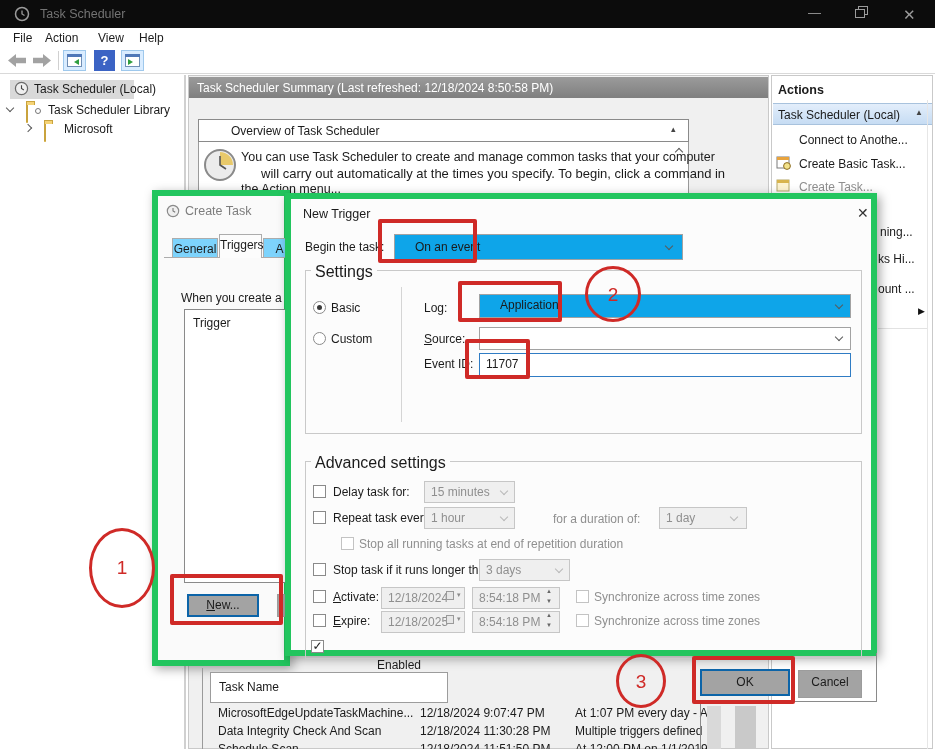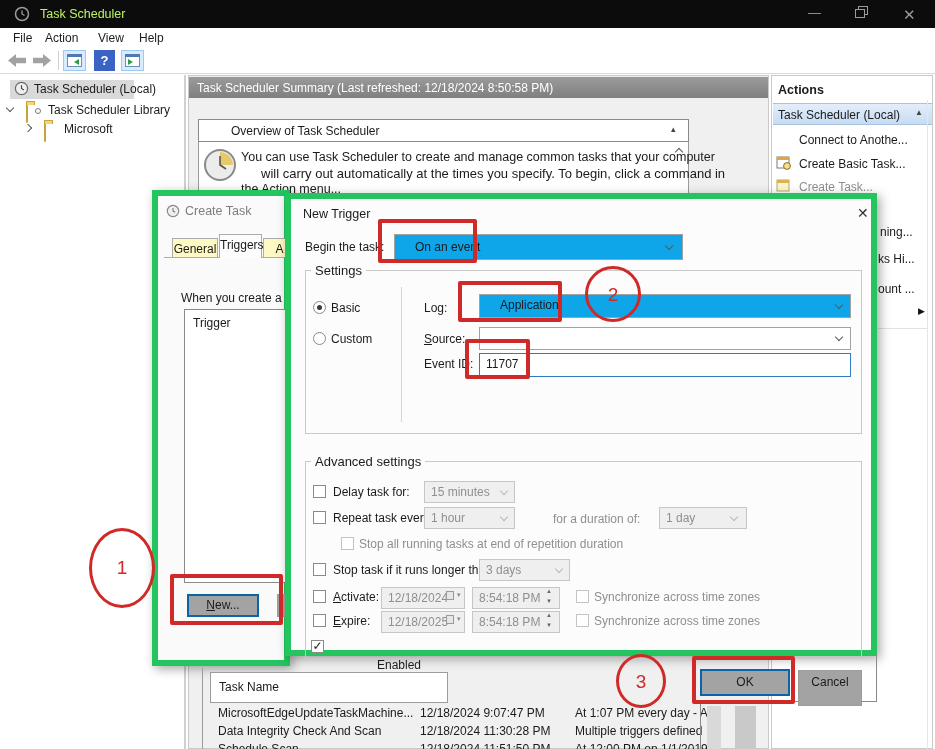--- a/index.html
+++ b/index.html
@@ -5,21 +5,21 @@
   html,body{margin:0;padding:0;background:#fff;}
   *{box-sizing:border-box;}
   #stage{position:relative;width:935px;height:749px;overflow:hidden;background:#ffffff;
          font-family:"Liberation Sans",sans-serif;}
   .abs{position:absolute;}
   .txt{font-size:12px;color:#1b1b1b;white-space:nowrap;line-height:15px;}
   .gray{color:#8f8f8f;}
   .white{color:#ffffff;}
   
   .titlebar{left:0;top:0;width:935px;height:28px;background:#0c0c0c;}
-  .titletxt{color:#bef264;font-size:12.5px;}
+  .titletxt{color:#737373;font-size:12.5px;}
   .wbtn{color:#9b9b9b;font-size:13px;}
   .restore{width:10px;height:9px;border:1px solid #9b9b9b;background:#0c0c0c;}
   .restore2{width:10px;height:9px;border:1px solid #9b9b9b;}
   
   .combo{border:1px solid #a2a2a2;background:#f4f4f4;display:block;padding:3px 6px 0 6px;
          font-size:12px;color:#1b1b1b;white-space:nowrap;overflow:hidden;}
   .combo.lite{background:#0ea5e9;padding-left:20px;}
   .combo.dis{background:#efefef;border-color:#c6c6c6;color:#8f8f8f;}
   .combo.white{background:#ffffff;}
   .inputfocus{border:1px solid #2f7cc4;background:#ffffff;padding:3px 6px 0 6px;font-size:12px;color:#1b1b1b;}
@@ -27,33 +27,33 @@
   .chv.down{transform:rotate(45deg);}
   .chv.right{transform:rotate(-45deg);}
   .chv.up{transform:rotate(-135deg);}
   .chv.dis{border-color:#b8b8b8;}
   .cb{width:13px;height:13px;border:1px solid #8a8a8a;background:#fff;}
   .cb.dis{border-color:#c3c3c3;}
   .cb.checked{color:#222;font-size:12px;line-height:11px;text-align:center;}
   .rad{width:13px;height:13px;border:1px solid #8a8a8a;border-radius:50%;background:#fff;}
   .rad .dot{position:absolute;left:3px;top:3px;width:5px;height:5px;border-radius:50%;background:#3a3a3a;}
   .group{border:1px solid #c9c9c9;}
-  .grouplabel{background:#fcfcfc;padding:0 4px;font-size:13px;color:#1b1b1b;}
+  .grouplabel{background:#fcfcfc;padding:0 4px;font-size:16px;color:#1b1b1b;}
   .btn{background:#a3a3a3;border:1px solid #9c9c9c;text-align:center;font-size:12px;color:#1b1b1b;}
   .btn.default{border:2px solid #0c64a8;}
   .mn::first-letter{text-decoration:underline;}
   
   .ann-rect{border:4px solid #cf2a27;background:transparent;border-radius:2px;}
   .ann-circ{border:3px solid #cf2a27;border-radius:50%;background:transparent;}
   .ann-num{color:#cf2a27;font-size:19px;text-align:center;}
   
   .folder{width:15px;height:11px;background:#f5d376;border:1px solid #c9a33d;border-radius:1px;position:relative;}
   .folder:before{content:"";position:absolute;left:-1px;top:-4px;width:7px;height:3px;background:#f5d376;border:1px solid #c9a33d;border-bottom:none;}
   .dlg{background:#fcfcfc;border:6px solid #22c55e;box-shadow:3px 3px 10px rgba(0,0,0,0.35);}
-  .tab{border:1px solid #acacac;background:#fef9c3;text-align:center;font-size:12px;color:#1b1b1b;padding-top:3px;}
+  .tab{border:1px solid #acacac;background:#7dd3fc;text-align:center;font-size:12px;color:#1b1b1b;padding-top:3px;}
   .tab.active{background:#fcfcfc;border-bottom:none;}
   .scrollstrip{background:#d9d9d9;}
 </style>
 </head>
 <body>
 
 <div id="stage">
 
   <div class="abs titlebar">
     <span class="abs" style="left:14px;top:6px;">
@@ -274,21 +274,21 @@
     <span class="abs txt gray" style="left:303px;top:415px;">Synchronize across time zones</span>
 
     <div class="abs cb checked" style="left:20px;top:441px;">✓</div>
     <span class="abs txt" style="left:38px;top:459px;margin-left:48px;">Enabled</span>
   </div>
 
   <div class="abs" style="left:690px;top:656px;width:188px;height:47px;z-index:20;">
     <span class="abs" style="left:186px;top:-3px;width:1px;height:49px;background:#8a8a8a;"></span>
     <span class="abs" style="left:10px;top:45px;width:177px;height:1px;background:#8a8a8a;"></span>
     <div class="abs btn default" style="left:10px;top:13px;width:90px;height:27px;line-height:23px;">OK</div>
-    <div class="abs btn" style="left:108px;top:14px;width:64px;height:36px;line-height:22px;">Cancel</div>
+    <div class="abs btn" style="left:108px;top:14px;width:64px;height:28px;line-height:22px;">Cancel</div>
   </div>
 
   <div class="abs" style="left:188px;top:666px;width:581px;height:83px;z-index:30;">
     <span class="abs" style="left:14px;top:2px;width:1px;height:81px;background:#9a9a9a;"></span>
     <div class="abs" style="left:22px;top:6px;width:238px;height:31px;background:#fff;border:1px solid #9c9c9c;">
       <span class="abs txt" style="left:8px;top:7px;">Task Name</span>
     </div>
     <div>
       <span class="abs txt" style="left:30px;top:40px;">MicrosoftEdgeUpdateTaskMachine...</span>
       <span class="abs txt" style="left:232px;top:40px;">12/18/2024 9:07:47 PM</span>

